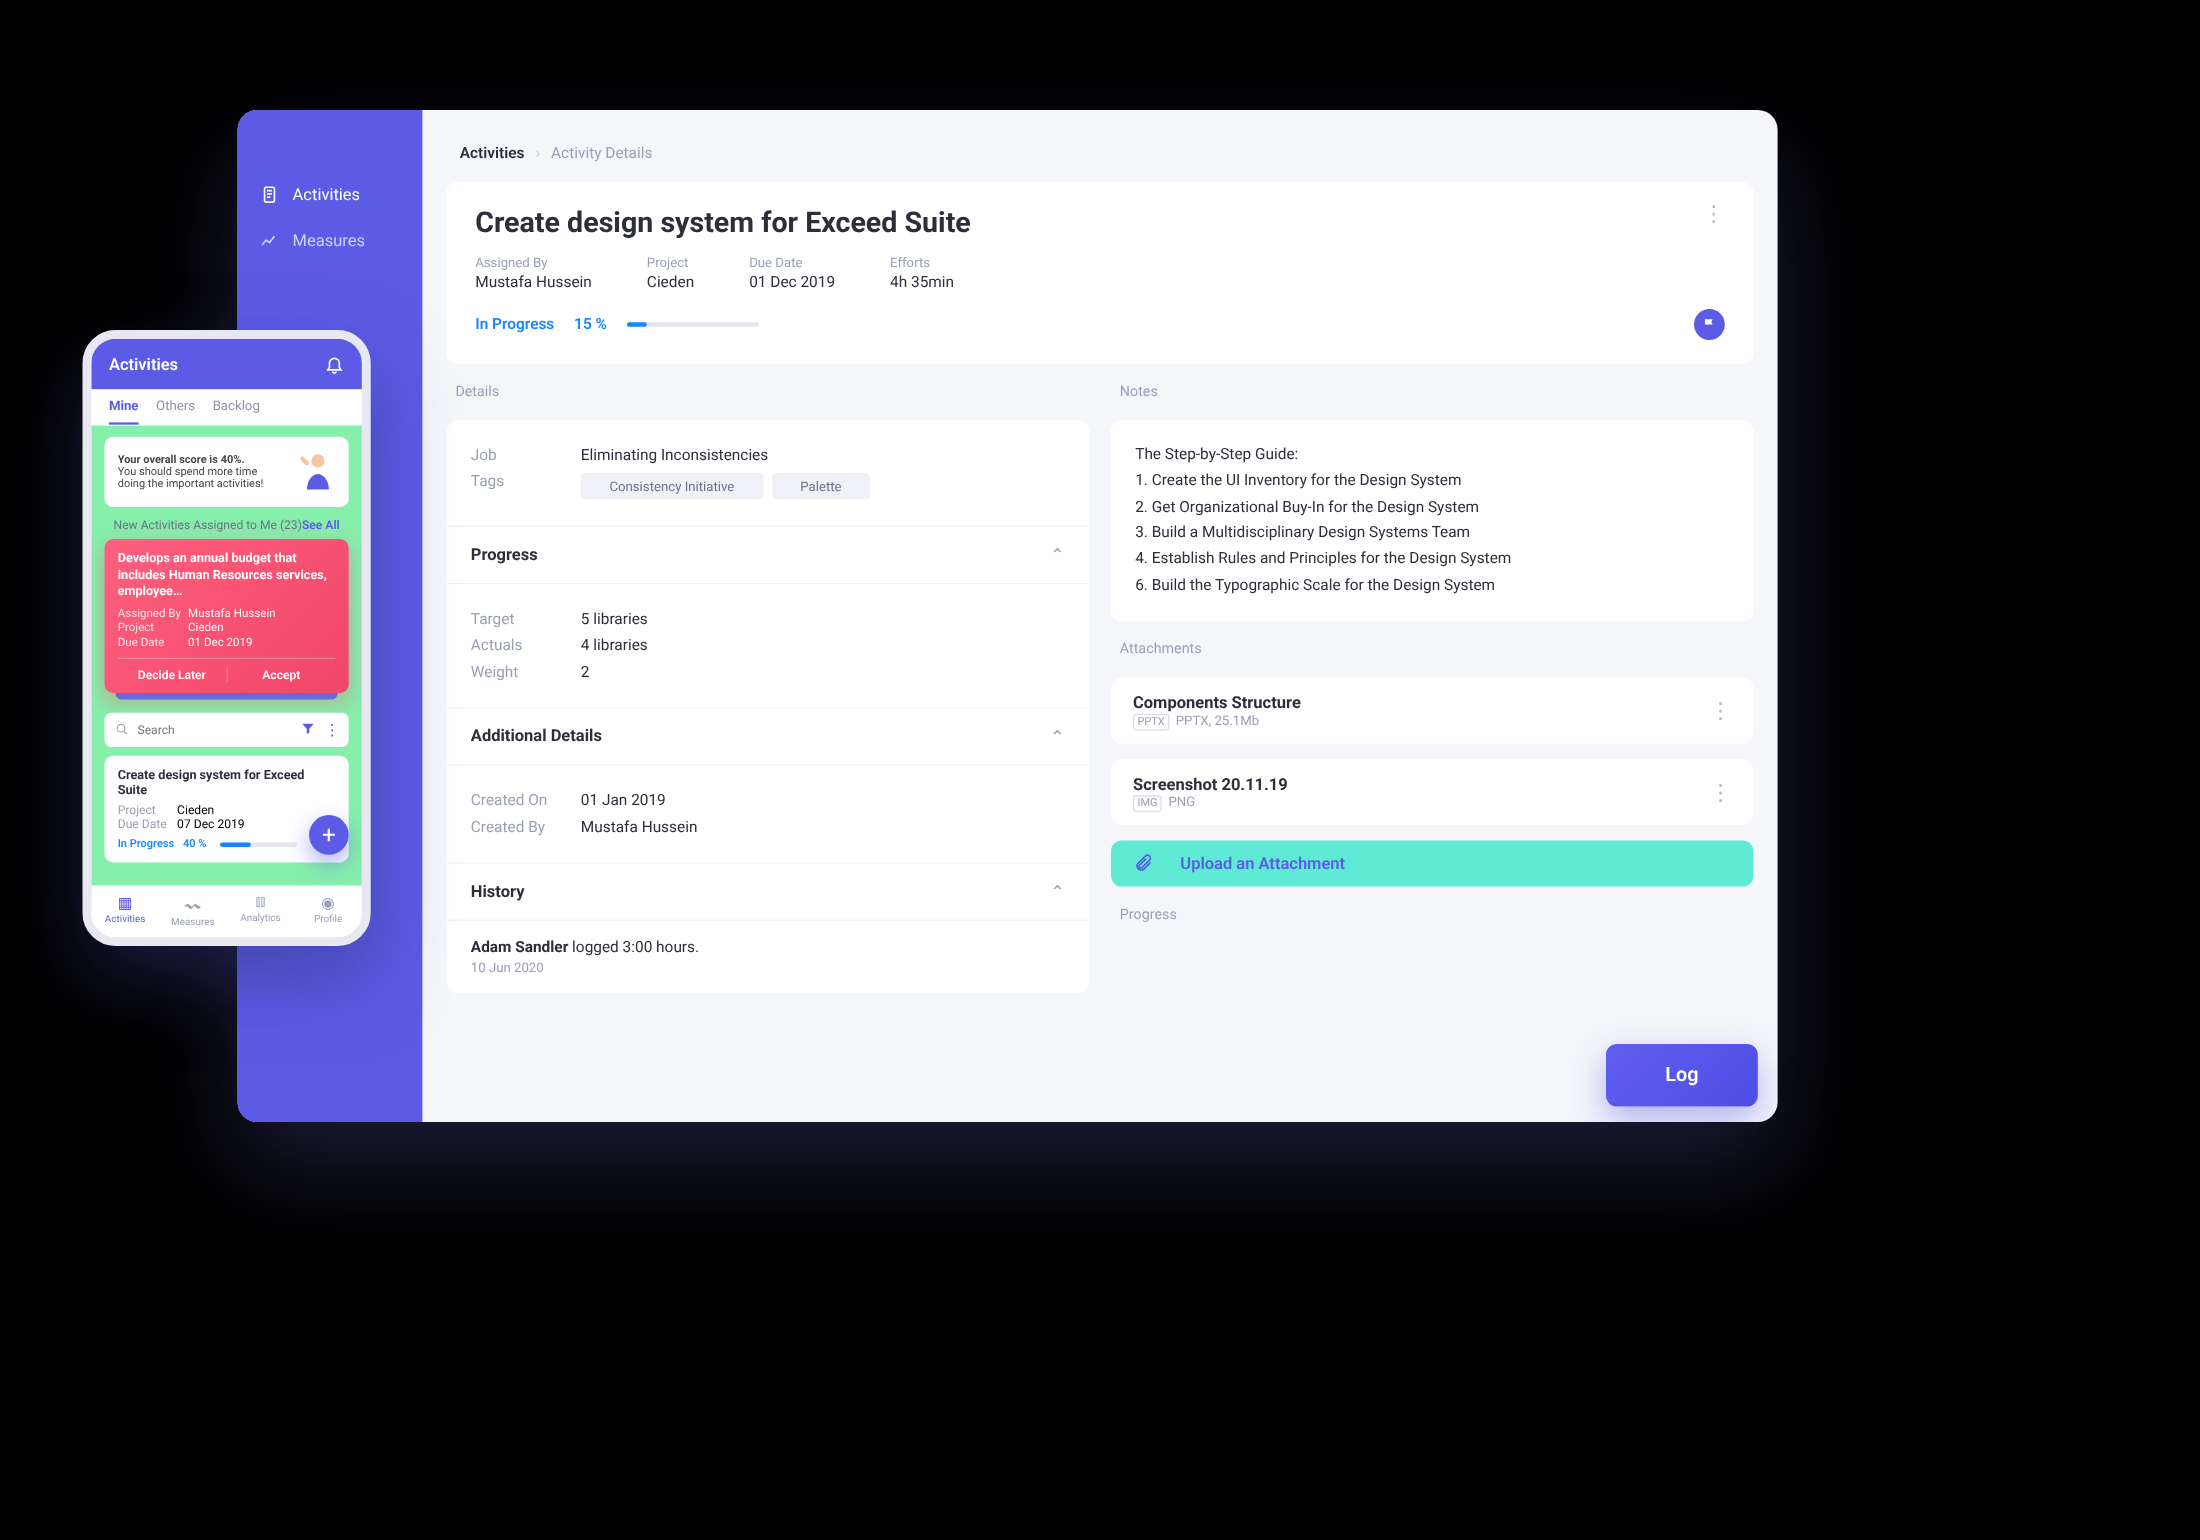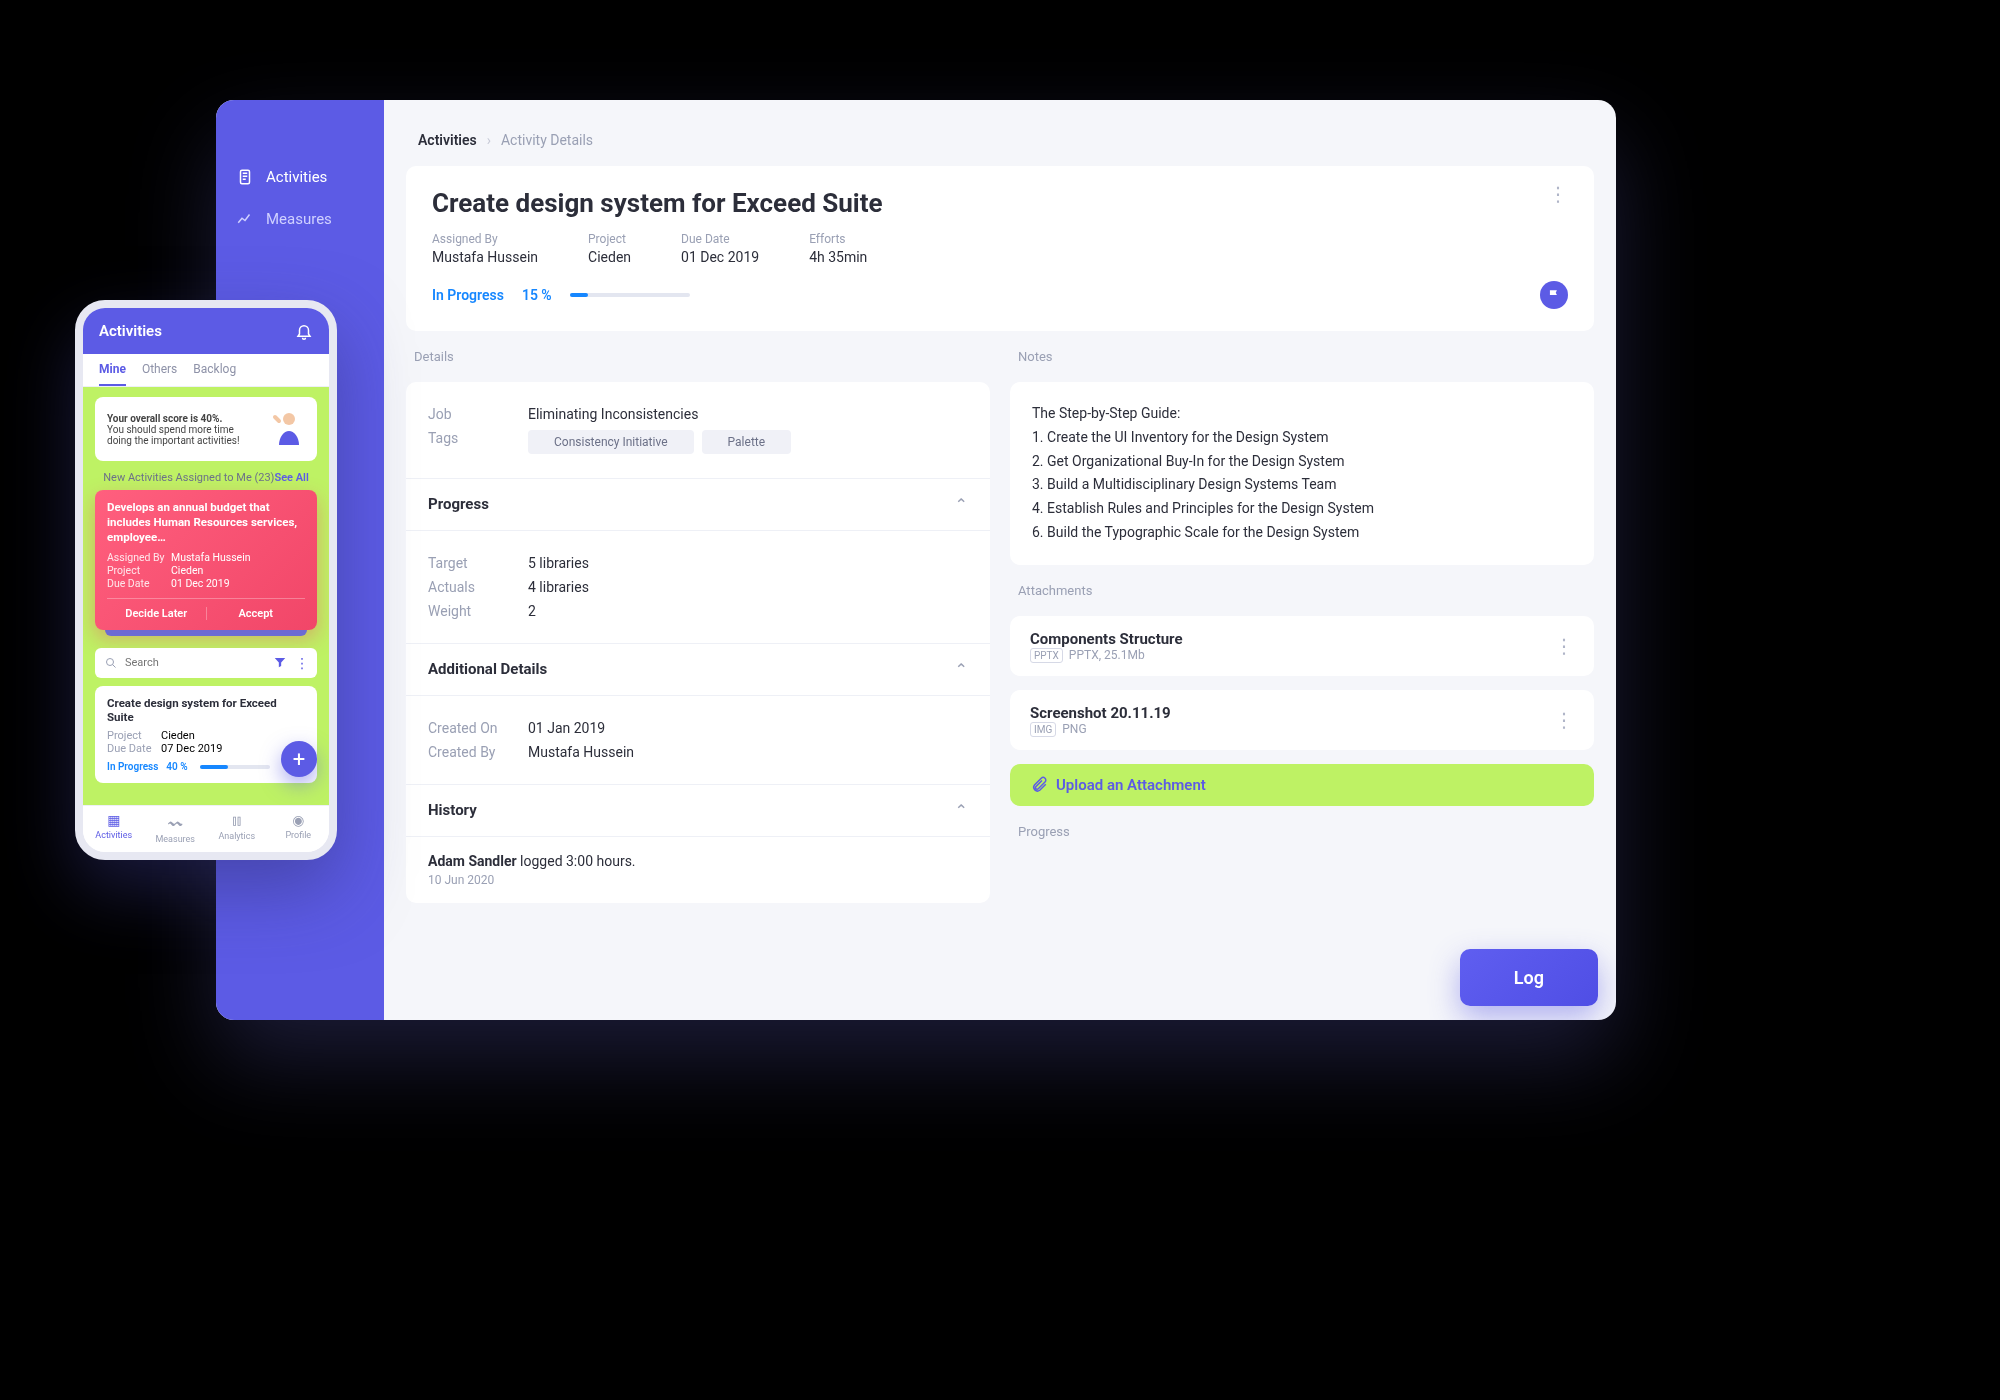--- a/index.html
+++ b/index.html
@@ -53,32 +53,32 @@
 .hist-date{color:#9aa0b4;font-size:12px;margin-top:4px}
 
 .notes{padding:20px 22px;font-size:14px;color:#2c2e3a;line-height:1.7}
 
 .attach{background:#fff;border-radius:10px;padding:14px 20px;display:flex;align-items:center}
 .attach-body{flex:1}
 .attach-title{font-size:15px;font-weight:700;color:#2c2e3a}
 .attach-sub{font-size:12px;color:#9aa0b4}
 .attach-sub .fi{border:1px solid #d6d9e6;border-radius:3px;padding:1px 3px;margin-right:6px;font-size:10px}
 
-.upload{background:#bef264;border-radius:10px;padding:12px 20px;display:flex;align-items:center;gap:8px;color:#5c5be5;font-weight:600;font-size:15px;cursor:pointer}
+.upload{background:#5eead4;border-radius:10px;padding:12px 20px;display:flex;align-items:center;gap:25px;color:#5c5be5;font-weight:600;font-size:15px;cursor:pointer}
 
 .log-btn{position:absolute;right:18px;bottom:14px;background:linear-gradient(135deg,#5f5ef0,#4f4ee5);color:#fff;border-radius:10px;padding:18px 54px;font-size:18px;font-weight:600;box-shadow:0 12px 30px rgba(92,91,229,.45);cursor:pointer}
 
 
 .phone{position:absolute;left:75px;top:300px;width:262px;height:560px;background:#fff;border-radius:30px;box-shadow:0 30px 70px rgba(50,50,120,.5);border:8px solid #e7e8f2;overflow:hidden;z-index:5}
 .p-top{background:#5c5be5;color:#fff;display:flex;align-items:center;justify-content:space-between;padding:14px 16px;font-size:15px;font-weight:600}
 .bell{width:18px;height:18px}
 .p-tabs{display:flex;gap:16px;padding:8px 16px 0;font-size:12px;color:#8e92a8;border-bottom:1px solid #eef0f6;background:#fff}
 .p-tab{padding-bottom:8px;cursor:pointer}
 .p-tab.active{color:#5c5be5;font-weight:700;border-bottom:2px solid #5c5be5}
-.p-body{padding:10px 12px;background:#bef264;height:calc(100% - 102px);overflow:hidden;position:relative}
+.p-body{padding:10px 12px;background:#86efac;height:calc(100% - 102px);overflow:hidden;position:relative}
 .tip{background:#fff;border-radius:8px;padding:10px 12px;display:flex;align-items:center;gap:8px;font-size:10px;color:#444}
 .tip-illus{width:44px;height:44px;flex:none}
 .assign-head{display:flex;justify-content:center;align-items:center;font-size:11px;color:#6c7188;margin:10px 2px 6px}
 .assign-head a{color:#5c5be5;font-weight:600}
 .red{background:linear-gradient(135deg,#ff5f7e,#f14668);border-radius:8px;padding:10px 12px;color:#fff;font-size:10.5px;box-shadow:0 8px 20px rgba(241,70,104,.4)}
 .red-title{font-weight:700;font-size:11.5px;margin-bottom:6px;line-height:1.3}
 .red .rk{opacity:.85;display:inline-block;width:64px}
 .red-btns{display:flex;margin-top:8px;border-top:1px solid rgba(255,255,255,.3);padding-top:8px}
 .red-btn{flex:1;text-align:center;font-size:11px;font-weight:600;cursor:pointer}
 .red-btn:first-child{border-right:1px solid rgba(255,255,255,.3)}

